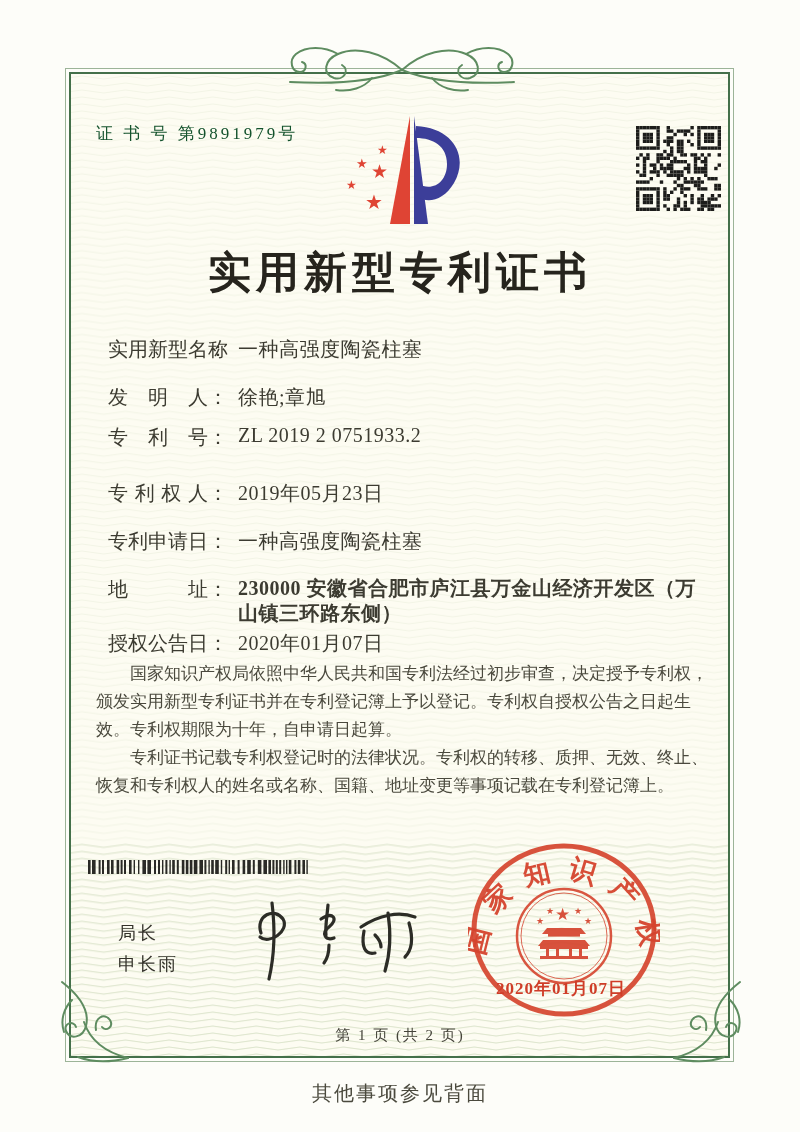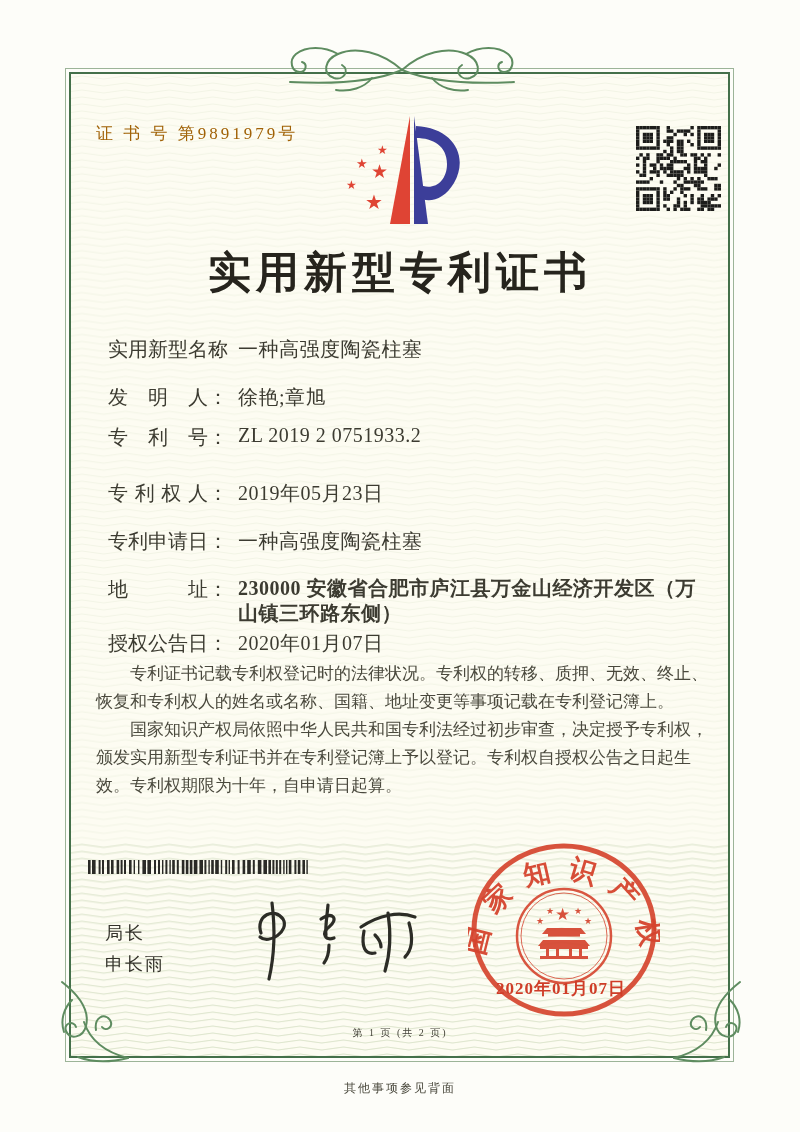--- a/index.html
+++ b/index.html
@@ -15,21 +15,21 @@
     border:1px solid #9cb498;box-sizing:border-box;
   }
   .frame-inner{
     position:absolute;left:3px;top:3px;right:3px;bottom:3px;
     border:2px solid #44704a;box-sizing:border-box;
     background:#fdfcf2;
   }
   .wave-layer{position:absolute;left:0;top:0;width:100%;height:100%;}
   
   .cert-no{
-    position:absolute;left:96px;top:122px;font-size:17px;letter-spacing:3px;color:#a16207;
+    position:absolute;left:96px;top:122px;font-size:17px;letter-spacing:3px;color:#14532d;
   }
   .logo{position:absolute;left:338px;top:112px;width:130px;height:118px;}
   .qr{position:absolute;left:636px;top:126px;width:85px;height:85px;}
   .title{
     position:absolute;left:65px;top:244px;width:670px;text-align:center;
     font-size:43px;font-weight:bold;letter-spacing:5px;color:#26241d;
   }
   
   .field-row{position:absolute;left:108px;font-size:20px;color:#3c3b31;white-space:nowrap;}
   .label-box{
@@ -42,36 +42,36 @@
   .grant-no-group{position:absolute;left:398px;top:0;}
   
   .body-text{
     position:absolute;left:96px;top:660px;width:614px;
     font-size:17px;line-height:28px;color:#4a493d;
   }
   .body-text p{margin:0;text-indent:2em;}
   
   .barcode{position:absolute;left:88px;top:860px;width:222px;height:14px;}
   .officer{
-    position:absolute;left:105px;top:918px;font-size:18px;color:#33322a;
+    position:absolute;left:118px;top:918px;font-size:18px;color:#33322a;
     font-family:"Liberation Sans","DejaVu Sans",sans-serif;letter-spacing:2px;line-height:31px;
   }
   .signature{position:absolute;left:233px;top:893px;width:195px;height:92px;}
   .seal{position:absolute;left:468px;top:840px;width:192px;height:182px;}
   .seal-date{
     position:absolute;left:486px;top:977px;width:150px;text-align:center;
     font-size:17px;font-weight:bold;color:#cf3d28;letter-spacing:1px;
   }
   .page-num{
     position:absolute;left:65px;top:1026px;width:670px;text-align:center;
-    font-size:10px;color:#45443a;letter-spacing:2px;
+    font-size:15px;color:#45443a;letter-spacing:2px;
   }
   .back-note{
     position:absolute;left:0;top:1080px;width:800px;text-align:center;
-    font-size:12px;color:#4a493d;letter-spacing:2px;
+    font-size:20px;color:#4a493d;letter-spacing:2px;
   }
   .ornament{position:absolute;}
   .ornament.top-center{left:288px;top:44px;width:228px;height:54px;}
   .ornament.bottom-left{left:52px;top:978px;width:90px;height:88px;}
   .ornament.bottom-right{left:660px;top:978px;width:90px;height:88px;}
   svg{display:block;}
 </style>
 </head>
 <body>
 
@@ -456,22 +456,22 @@
   <span class="label-box">专利申请日</span><span class="colon">：</span><span class="value">一种高强度陶瓷柱塞</span>
 </div>
 <div class="field-row" style="top:576px">
   <span class="label-box">地址</span><span class="colon">：</span><span class="value wrap">230000 安徽省合肥市庐江县万金山经济开发区（万山镇三环路东侧）</span>
 </div>
 <div class="field-row" style="top:630px;width:600px">
   <span class="label-box">授权公告日</span><span class="colon">：</span><span class="value">2020年01月07日</span>
 </div>
 
 <div class="body-text">
+  <p>国家知识产权局依照中华人民共和国专利法经过初步审查，决定授予专利权，颁发实用新型专利证书并在专利登记簿上予以登记。专利权自授权公告之日起生效。专利权期限为十年，自申请日起算。</p>
   <p>专利证书记载专利权登记时的法律状况。专利权的转移、质押、无效、终止、恢复和专利权人的姓名或名称、国籍、地址变更等事项记载在专利登记簿上。</p>
-  <p>国家知识产权局依照中华人民共和国专利法经过初步审查，决定授予专利权，颁发实用新型专利证书并在专利登记簿上予以登记。专利权自授权公告之日起生效。专利权期限为十年，自申请日起算。</p>
 </div>
 
 <svg class="barcode" id="barcode-svg" viewBox="0 0 222 14" preserveAspectRatio="none">
   <g id="barcode-bars" fill="#2a2a26">
       <rect x="0.0" y="0" width="2.6" height="14"></rect>
       <rect x="4.0" y="0" width="3.6" height="14"></rect>
       <rect x="10.6" y="0" width="2" height="14"></rect>
       <rect x="14.0" y="0" width="2" height="14"></rect>
       <rect x="19.0" y="0" width="2.6" height="14"></rect>
       <rect x="23.0" y="0" width="2.6" height="14"></rect>

